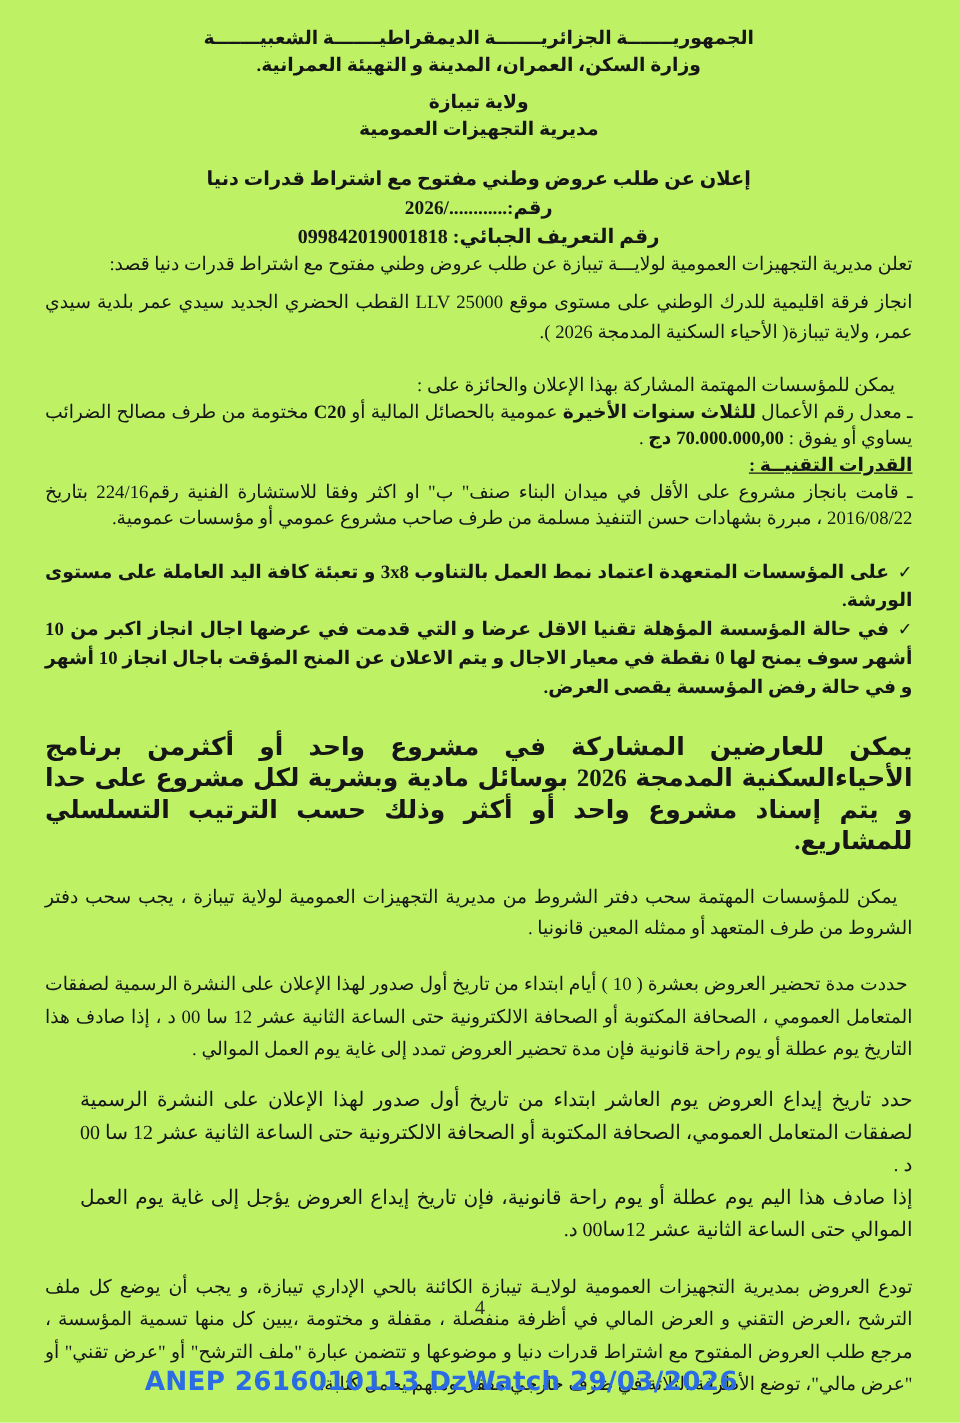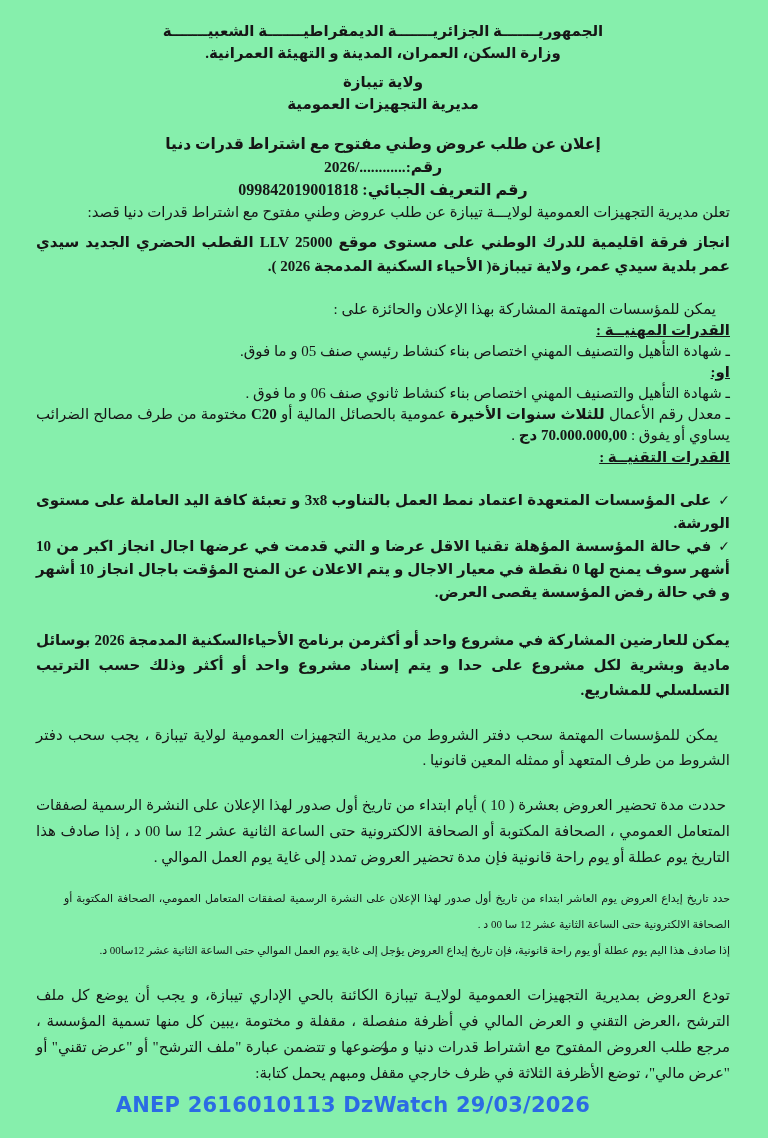--- a/index.html
+++ b/index.html
@@ -1,46 +1,46 @@
 <!DOCTYPE html>
 <html lang="ar"><head>
 <meta charset="utf-8">
 <style>
   html,body{margin:0;padding:0;background:#ffffff;}
   body{width:768px;height:1138px;position:relative;overflow:hidden;
        font-family:"Liberation Serif","DejaVu Sans",serif;color:#161616;}
-  .page{position:absolute;inset:0;background:#86efac;}
+  .page{position:absolute;inset:0;background:#bef264;}
   .content{position:absolute;top:20px;right:38px;left:36px;direction:rtl;}
 
   .hdr{font-size:15px;font-weight:bold;line-height:22px;text-align:center;}
   .hdr-gap{margin-top:7px;}
 
   .title-block{margin-top:17px;text-align:center;font-weight:bold;
                font-size:15.5px;line-height:23px;}
   .tax-id{font-size:16px;}
 
   p{margin:0;}
   .p-announce{font-size:15px;line-height:22px;}
-  .p-project{margin-top:7px;font-size:15px;font-weight:bold;line-height:24px;text-align:justify;}
+  .p-project{margin-top:7px;font-size:15px;font-weight:normal;line-height:24px;text-align:justify;}
   .p-eligible{margin-top:21px;font-size:15px;line-height:21px;text-indent:14px;}
 
   .cap-head{font-size:15px;font-weight:bold;line-height:21px;}
   .cap-head span{text-decoration:underline;}
   .cap-item{font-size:15px;line-height:21px;text-align:justify;}
   .fin-item{margin-bottom:1px;}
 
   .checks{margin-top:21px;font-weight:bold;font-size:15px;line-height:23px;}
   .check-item{text-align:justify;}
   .check-mark{display:inline-block;margin-left:7px;font-family:"DejaVu Sans",sans-serif;
               font-weight:normal;font-size:14px;}
 
-  .p-participation{margin-top:24px;font-size:15px;font-weight:bold;line-height:25px;text-align:justify;}
+  .p-participation{margin-top:24px;font-size:20px;font-weight:bold;line-height:25px;text-align:justify;}
   .p-withdraw{margin-top:20px;font-size:15px;line-height:25px;text-align:justify;text-indent:12px;}
   .p-prep{margin-top:19px;font-size:15px;line-height:26px;text-align:justify;text-indent:4px;}
-  .p-deposit{margin-top:15px;font-size:11px;line-height:26px;text-align:justify;margin-left:28px;}
+  .p-deposit{margin-top:15px;font-size:16px;line-height:26px;text-align:justify;margin-left:28px;}
   .p-submit{margin-top:19px;font-size:15px;line-height:26px;text-align:justify;}
 
   .page-number{position:absolute;top:1038px;left:0;width:768px;text-align:center;
                font-size:16px;color:#333;}
   .anep-footer{position:absolute;top:1093px;left:0;width:706px;text-align:center;
                font-family:"DejaVu Sans","Liberation Sans",sans-serif;
                font-weight:bold;font-size:21px;color:#2b6be4;letter-spacing:0.2px;}
 </style>
 </head>
 <body>
@@ -58,33 +58,28 @@
     <div class="title-block">
       <div>إعلان عن طلب عروض وطني مفتوح مع اشتراط قدرات دنيا</div>
       <div>رقم:............/2026</div>
       <div class="tax-id">رقم التعريف الجبائي: 099842019001818</div>
     </div>
 
     <p class="p-announce">تعلن مديرية التجهيزات العمومية لولايـــة تيبازة عن طلب عروض وطني مفتوح مع اشتراط قدرات دنيا قصد:</p>
     <p class="p-project">انجاز فرقة اقليمية للدرك الوطني على مستوى موقع LLV 25000 القطب الحضري الجديد سيدي عمر بلدية سيدي عمر، ولاية تيبازة( الأحياء السكنية المدمجة 2026 ).</p>
     <p class="p-eligible">يمكن للمؤسسات المهتمة المشاركة بهذا الإعلان والحائزة على :</p>
 
-    <div>
-      <div class="cap-head"><span>القدرات المهنيــة :</span></div>
-      <p class="cap-item">ـ شهادة التأهيل والتصنيف المهني اختصاص بناء كنشاط رئيسي صنف 05 و ما فوق.</p>
-      <div class="cap-head"><span>او:</span></div>
-      <p class="cap-item">ـ شهادة التأهيل والتصنيف المهني اختصاص بناء كنشاط ثانوي  صنف 06 و ما فوق .</p>
-    </div>
 
     <div>
       <p class="cap-item fin-item"><span>ـ معدل رقم الأعمال </span><b>للثلاث سنوات الأخيرة</b><span> عمومية بالحصائل المالية أو </span><b>C20</b><span>  مختومة من طرف مصالح الضرائب يساوي أو يفوق : </span><b>70.000.000,00 دج</b><span> .</span></p>
     </div>
 
     <div>
       <div class="cap-head"><span>القدرات التقنيــة :</span></div>
+      <p class="cap-item">ـ  قامت بانجاز مشروع على الأقل في ميدان البناء  صنف" ب"  او اكثر  وفقا للاستشارة الفنية رقم224/16 بتاريخ 2016/08/22 ، مبررة بشهادات حسن التنفيذ مسلمة من طرف  صاحب مشروع عمومي أو مؤسسات عمومية.</p>
     </div>
 
     <div class="checks">
       <p class="check-item"><span class="check-mark">✓</span><span>على المؤسسات المتعهدة اعتماد نمط العمل بالتناوب 3x8 و تعبئة كافة اليد العاملة على مستوى الورشة.</span></p>
       <p class="check-item"><span class="check-mark">✓</span><span>في حالة المؤسسة المؤهلة تقنيا الاقل عرضا و التي قدمت في عرضها اجال انجاز اكبر من 10 أشهر سوف يمنح لها 0 نقطة في معيار الاجال و يتم الاعلان عن المنح المؤقت باجال انجاز 10 أشهر و في حالة رفض المؤسسة يقصى العرض.</span></p>
     </div>
 
     <p class="p-participation">يمكن للعارضين المشاركة في مشروع واحد أو أكثرمن برنامج الأحياءالسكنية المدمجة  2026 بوسائل مادية وبشرية لكل مشروع على حدا و يتم إسناد مشروع  واحد أو أكثر  وذلك حسب الترتيب التسلسلي للمشاريع.</p>
     <p class="p-withdraw">يمكن للمؤسسات المهتمة  سحب دفتر الشروط من مديرية التجهيزات العمومية لولاية تيبازة ، يجب سحب دفتر الشروط   من طرف المتعهد أو ممثله المعين قانونيا .</p>
     <p class="p-prep">حددت مدة تحضير العروض بعشرة ( 10 ) أيام  ابتداء من تاريخ أول صدور لهذا الإعلان على النشرة الرسمية لصفقات المتعامل العمومي ، الصحافة المكتوبة أو الصحافة الالكترونية حتى الساعة الثانية عشر 12 سا 00 د ،  إذا صادف هذا التاريخ يوم عطلة أو يوم راحة قانونية فإن مدة تحضير العروض تمدد إلى غاية يوم العمل الموالي .</p>

